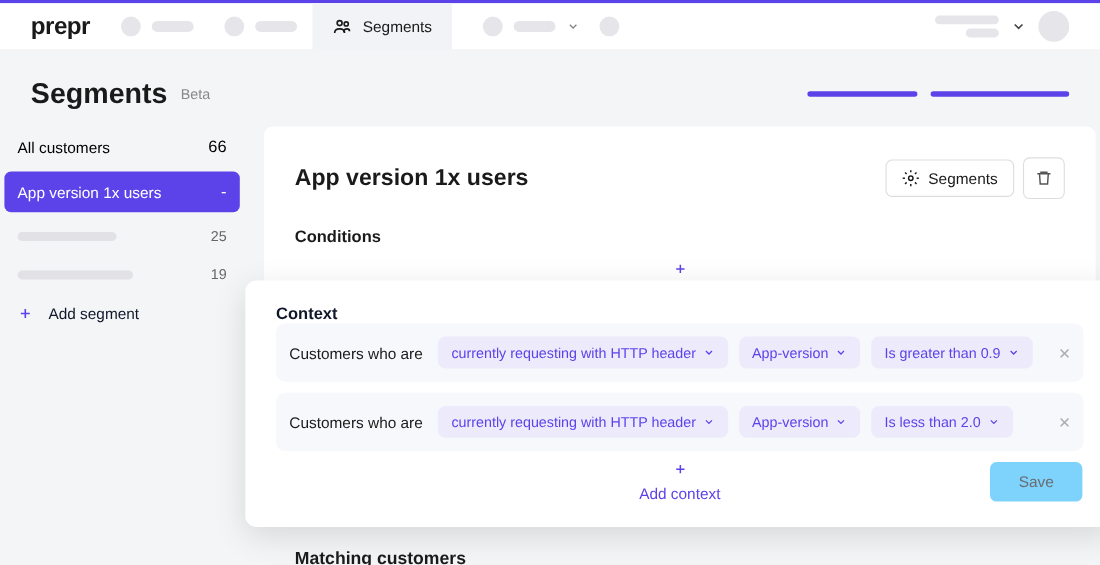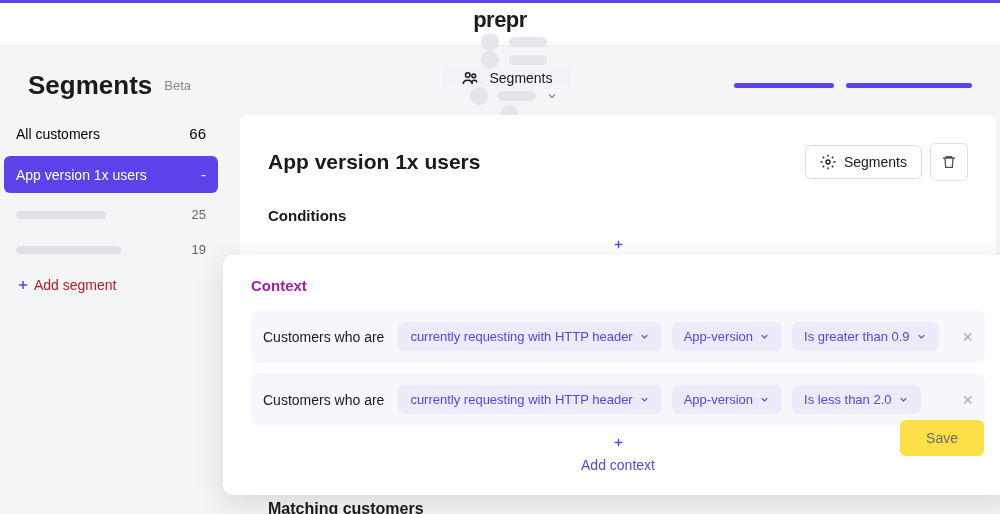--- a/index.html
+++ b/index.html
@@ -1,18 +1,18 @@
 <!DOCTYPE html>
 <html><head>
 <meta charset="utf-8">
 <style>
 * { margin: 0; padding: 0; box-sizing: border-box; }
 body { font-family: -apple-system, BlinkMacSystemFont, 'Segoe UI', sans-serif; background: #f4f5f7; width: 1000px; height: 514px; overflow: hidden; }
 .top-accent { height: 3px; background: #5b43e9; }
-.topbar { height: 43px; background: #fff; display: flex; align-items: center; padding: 4px 28px; border-bottom: 1px solid #eee; flex-direction: column; }
+.topbar { height: 43px; background: #fff; display: flex; align-items: center; padding: 4px 28px; border-bottom: 1px solid #eee; }
 .logo { font-weight: 700; font-size: 22px; color: #1a1a1a; letter-spacing: -0.5px; }
 .nav-placeholder { display: flex; align-items: center; gap: 10px; margin-left: 28px; }
 .ph-circle { width: 18px; height: 18px; border-radius: 50%; background: #e5e5ea; }
 .ph-pill { width: 38px; height: 10px; border-radius: 5px; background: #e5e5ea; }
 .nav-active { display: flex; align-items: center; gap: 10px; background: #f2f3f6; padding: 0 18px; height: 43px; margin-left: 14px; }
 .nav-active span { font-size: 14px; font-weight: 500; color: #1a1a1a; }
 .nav-right { margin-left: auto; display: flex; align-items: center; gap: 8px; }
 .ph-block { display: flex; flex-direction: column; gap: 4px; align-items: flex-end; }
 .ph-line { height: 8px; border-radius: 4px; background: #e5e5ea; }
 .ph-line.w1 { width: 58px; }
@@ -26,35 +26,35 @@
 .pbar { height: 5px; border-radius: 3px; background: #5b43e9; }
 .pbar.p1 { width: 100px; }
 .pbar.p2 { width: 126px; }
 .content { display: flex; padding: 0 4px; gap: 22px; }
 .sidebar { width: 214px; }
 .seg-item { display: flex; align-items: center; justify-content: space-between; padding: 10px 12px; border-radius: 6px; font-size: 14px; margin-bottom: 4px; }
 .seg-item.active { background: #5b43e9; color: #fff; }
 .seg-item .count { font-size: 15px; }
 .seg-ph { display: flex; align-items: center; justify-content: space-between; padding: 10px 12px; }
 .seg-ph-bar { height: 8px; border-radius: 4px; background: #e2e2e6; }
-.add-seg { display: flex; align-items: center; gap: 4px; padding: 10px 12px; color: #b91c1c; font-size: 14px; font-weight: 500; cursor: pointer; }
+.add-seg { display: flex; align-items: center; gap: 14px; padding: 10px 12px; color: #0f172a; font-size: 14px; font-weight: 500; cursor: pointer; }
 .main { flex: 1; background: #fff; border-radius: 8px; padding: 28px; position: relative; }
 .main-header { display: flex; align-items: center; margin-bottom: 26px; }
 .main-title { font-size: 21px; font-weight: 600; color: #1a1a1a; }
 .settings-btn { margin-left: auto; display: flex; align-items: center; gap: 8px; border: 1px solid #ddd; background: #fff; padding: 8px 14px; border-radius: 6px; font-size: 14px; font-weight: 500; color: #1a1a1a; cursor: pointer; }
 .trash-btn { width: 38px; height: 38px; border: 1px solid #ddd; background: #fff; border-radius: 6px; margin-left: 8px; display: flex; align-items: center; justify-content: center; cursor: pointer; }
 .section-title { font-size: 15px; font-weight: 600; margin-bottom: 14px; color: #1a1a1a; }
 .add-link { display: flex; align-items: center; gap: 8px; color: #5b43e9; font-size: 14px; font-weight: 500; cursor: pointer; flex-direction: column; }
 .context-card { position: absolute; left: -17px; right: -17px; top: 140px; background: #fff; border-radius: 10px; padding: 22px 28px; box-shadow: 0 8px 30px rgba(0,0,0,0.12); }
-.ctx-title { font-size: 15px; font-weight: 600; margin-bottom: 16px; color: #a21caf; }
+.ctx-title { font-size: 15px; font-weight: 600; color: #0f172a; }
 .ctx-row { display: flex; align-items: center; gap: 10px; background: #f7f8fb; border-radius: 8px; padding: 12px; margin-bottom: 10px; }
 .ctx-label { font-size: 14px; font-weight: 500; color: #1a1a1a; margin-right: 4px; }
 .ctx-pill { display: flex; align-items: center; gap: 6px; background: #edeafc; color: #5b43e9; font-size: 13px; font-weight: 500; padding: 7px 12px; border-radius: 7px; cursor: pointer; }
 .ctx-close { margin-left: auto; color: #aaa; cursor: pointer; font-size: 18px; line-height: 1; }
-.save-btn { position: absolute; right: 12px; top: 305px; background: #fde047; color: #6b6c72; border: none; padding: 10px 26px; font-size: 14px; font-weight: 500; border-radius: 6px; cursor: pointer; }
+.save-btn { position: absolute; right: 12px; top: 305px; background: #7dd3fc; color: #6b6c72; border: none; padding: 10px 26px; font-size: 14px; font-weight: 500; border-radius: 6px; cursor: pointer; }
 .matching { position: absolute; left: 28px; top: 385px; font-size: 16px; font-weight: 600; color: #1a1a1a; }
 svg { flex-shrink: 0; }
 </style>
 </head>
 <body>
 
 <div class="top-accent"></div>
 
 <div class="topbar">
   <div class="logo">prepr</div>

